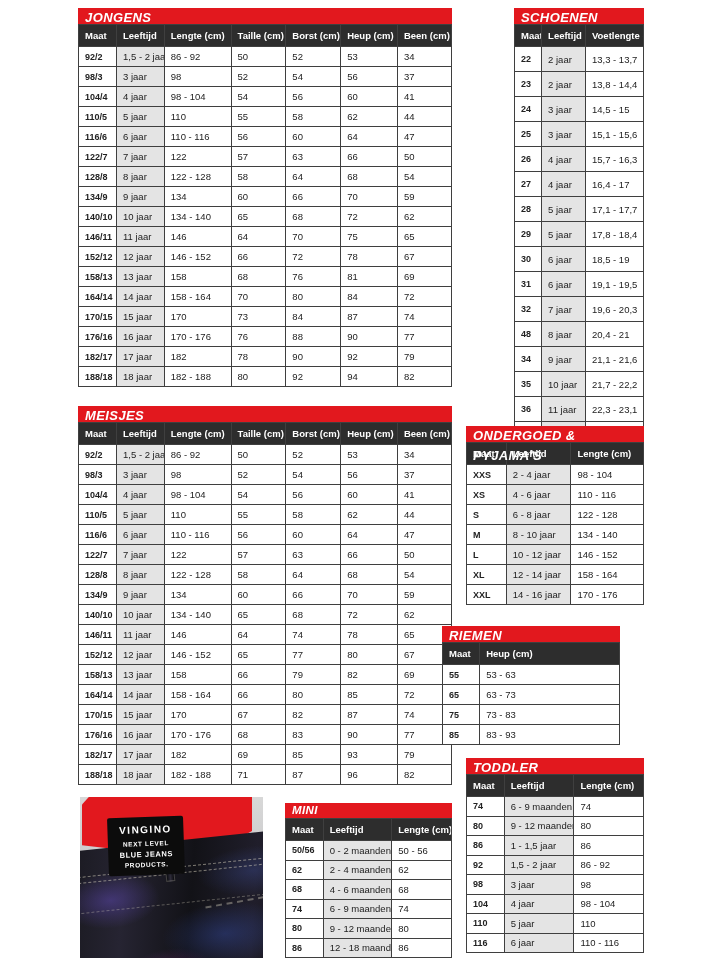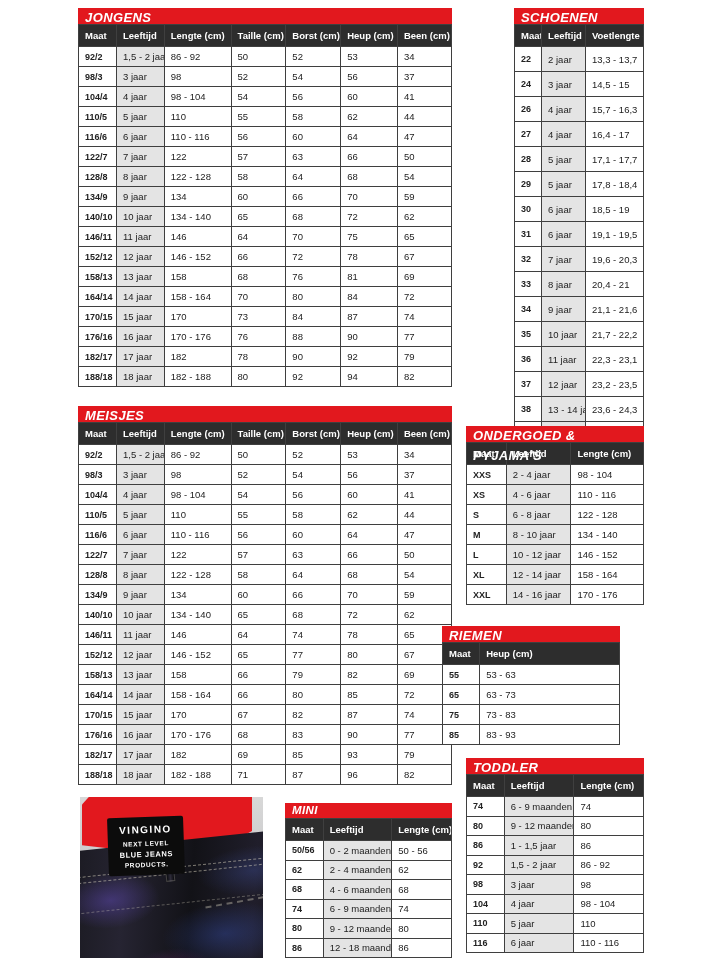--- a/index.html
+++ b/index.html
@@ -335,25 +335,35 @@
             <th>Voetlengte (cm)</th>
           </tr>
         </thead>
         <tbody>
           <tr>
             <td class="maat">22</td>
             <td class="shade">2 jaar</td>
             <td>13,3 - 13,7</td>
           </tr>
           <tr>
+            <td class="maat">23</td>
+            <td class="shade">2 jaar</td>
+            <td>13,8 - 14,4</td>
+          </tr>
+          <tr>
             <td class="maat">24</td>
             <td class="shade">3 jaar</td>
             <td>14,5 - 15</td>
           </tr>
           <tr>
+            <td class="maat">25</td>
+            <td class="shade">3 jaar</td>
+            <td>15,1 - 15,6</td>
+          </tr>
+          <tr>
             <td class="maat">26</td>
             <td class="shade">4 jaar</td>
             <td>15,7 - 16,3</td>
           </tr>
           <tr>
             <td class="maat">27</td>
             <td class="shade">4 jaar</td>
             <td>16,4 - 17</td>
           </tr>
           <tr>
@@ -375,21 +385,21 @@
             <td class="maat">31</td>
             <td class="shade">6 jaar</td>
             <td>19,1 - 19,5</td>
           </tr>
           <tr>
             <td class="maat">32</td>
             <td class="shade">7 jaar</td>
             <td>19,6 - 20,3</td>
           </tr>
           <tr>
-            <td class="maat">33</td>
+            <td class="maat">48</td>
             <td class="shade">8 jaar</td>
             <td>20,4 - 21</td>
           </tr>
           <tr>
             <td class="maat">34</td>
             <td class="shade">9 jaar</td>
             <td>21,1 - 21,6</td>
           </tr>
           <tr>
             <td class="maat">35</td>

